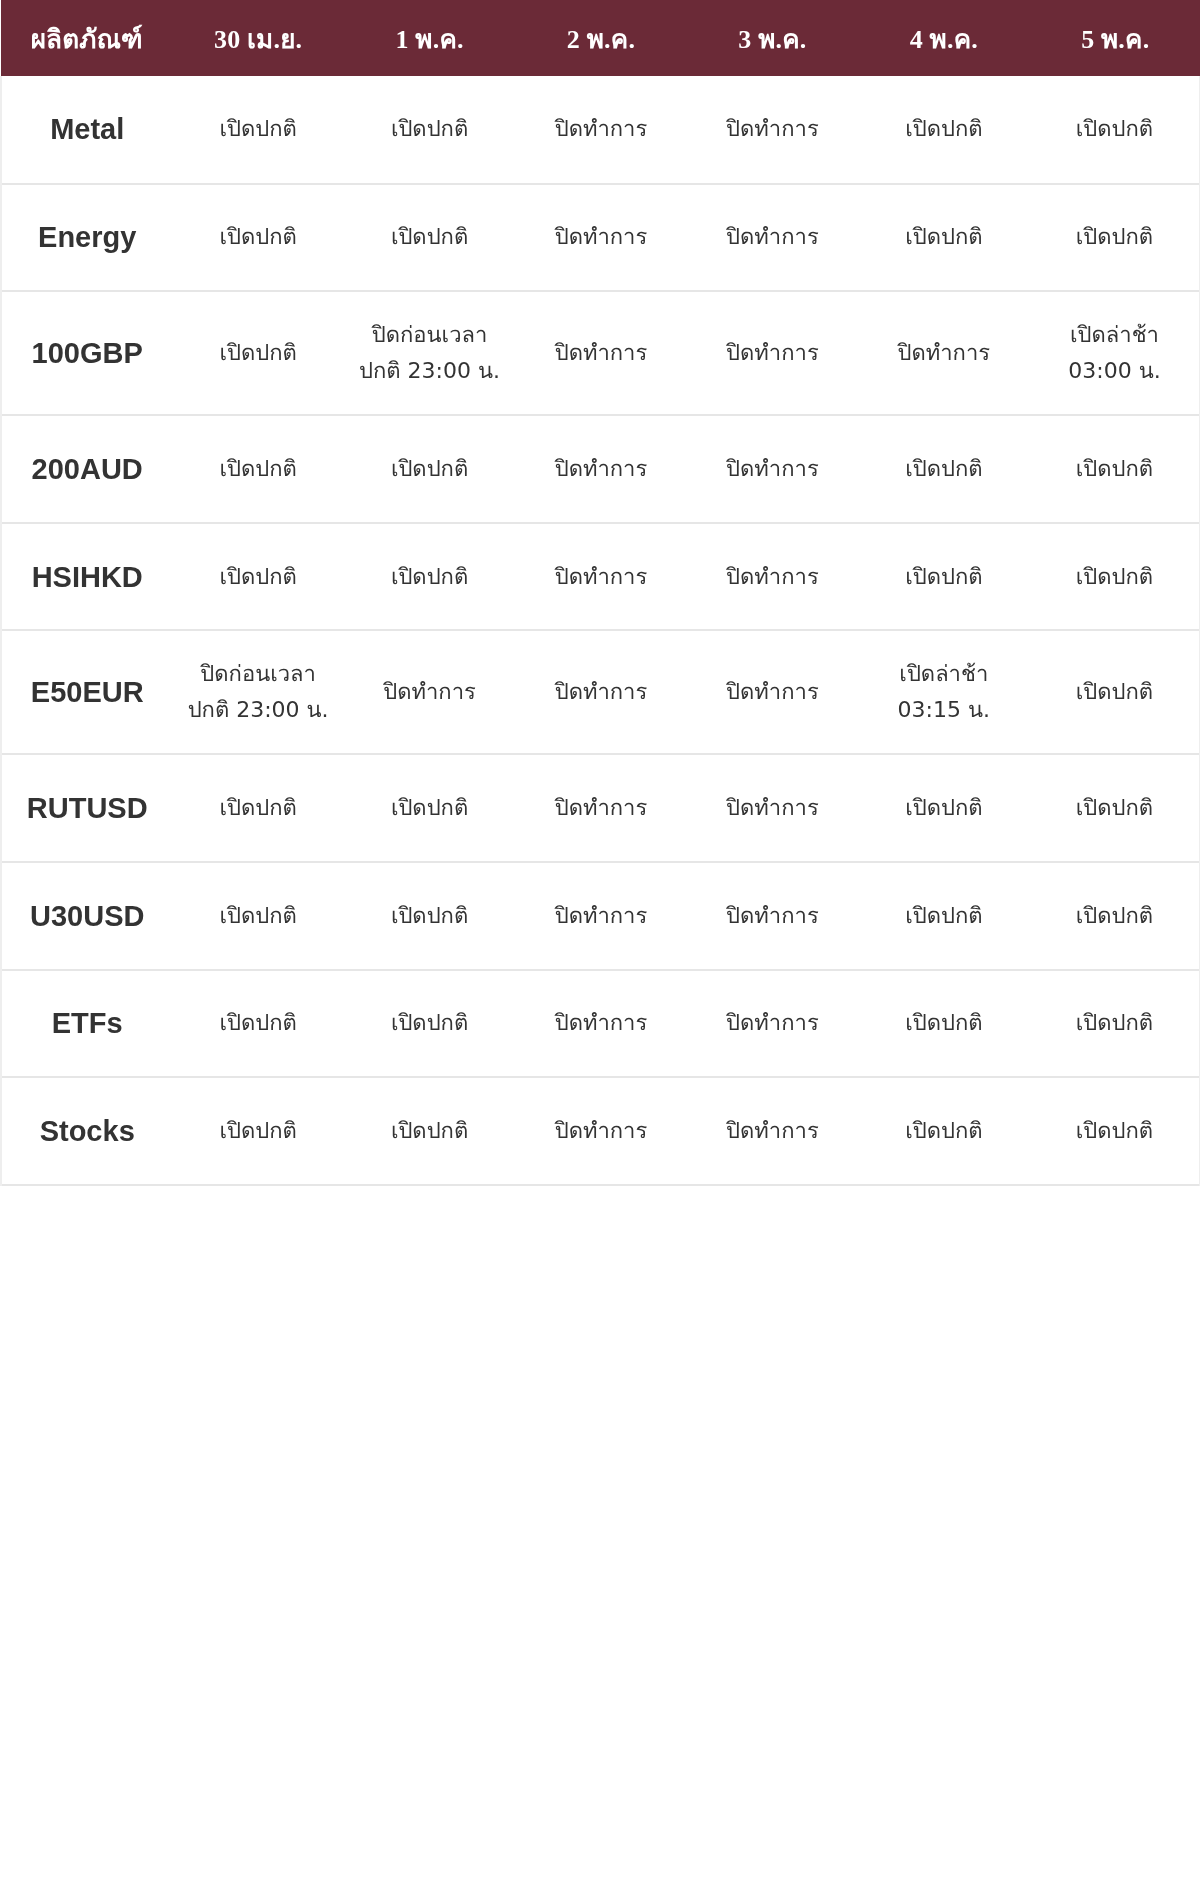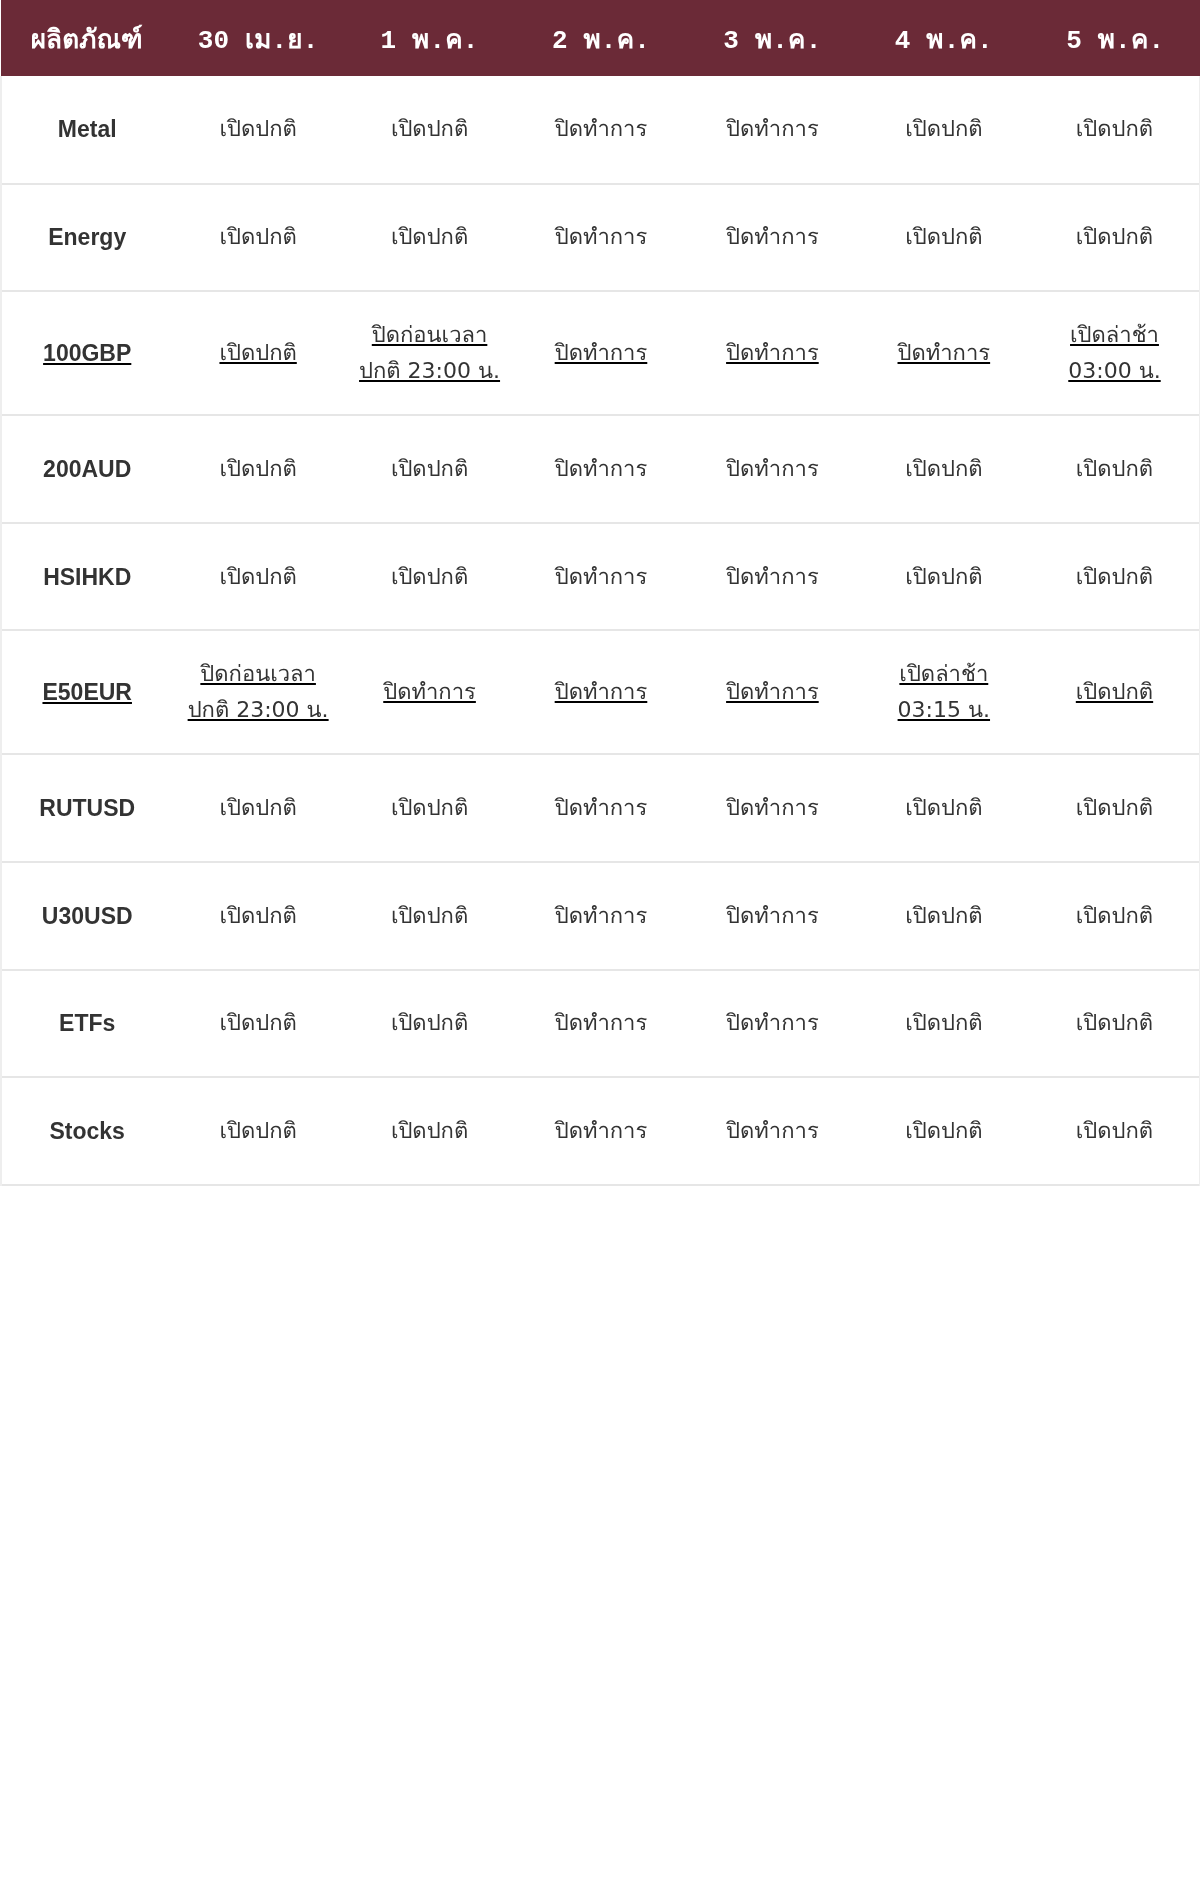--- a/index.html
+++ b/index.html
@@ -3,28 +3,28 @@
 <meta charset="utf-8">
 <style>
   html, body { margin: 0; padding: 0; background: #ffffff; }
   body { width: 1200px; height: 1880px; overflow: hidden; position: relative;
          font-family: "DejaVu Sans", "Liberation Sans", sans-serif; }
   .table-wrap { position: absolute; left: 0; top: 0; width: 1200px; height: 1843px; overflow: hidden; }
   table { width: 1200px; border-collapse: collapse; table-layout: fixed; }
   col { width: 171.43px; }
   thead tr { background: #6b2a37; height: 76px; }
   th { color: #ffffff; font-weight: bold; font-size: 26px; text-align: center; vertical-align: middle;
-       padding: 16px; font-family: Liberation Mono, monospace; letter-spacing: 0.2px; }
+       padding: 16px; font-family: Liberation Serif, serif; letter-spacing: 0.2px; }
   tbody tr { height: 107.6px; border-bottom: 2px solid #e6e6e6; }
-  tbody tr.tall { height: 124px; text-decoration: underline; }
+  tbody tr.tall { height: 124px; }
   tbody tr td:first-child { border-left: 2px solid #eeeeee; }
   tbody tr td:last-child { border-right: 3px solid #eeeeee; }
   td { text-align: center; vertical-align: middle; color: #333333; font-size: 22px; padding: 0 4px;
        line-height: 36px; white-space: pre-line; font-family: "DejaVu Sans", "Liberation Sans", sans-serif; }
-  td.product { font-weight: bold; font-size: 23px; color: #333333; font-family: "Liberation Sans", "DejaVu Sans", sans-serif; }
+  td.product { font-weight: bold; font-size: 29px; color: #333333; font-family: "Liberation Sans", "DejaVu Sans", sans-serif; }
 </style>
 </head>
 <body>
 
 <div class="table-wrap">
   <table>
     <colgroup>
         <col>
         <col>
         <col>

